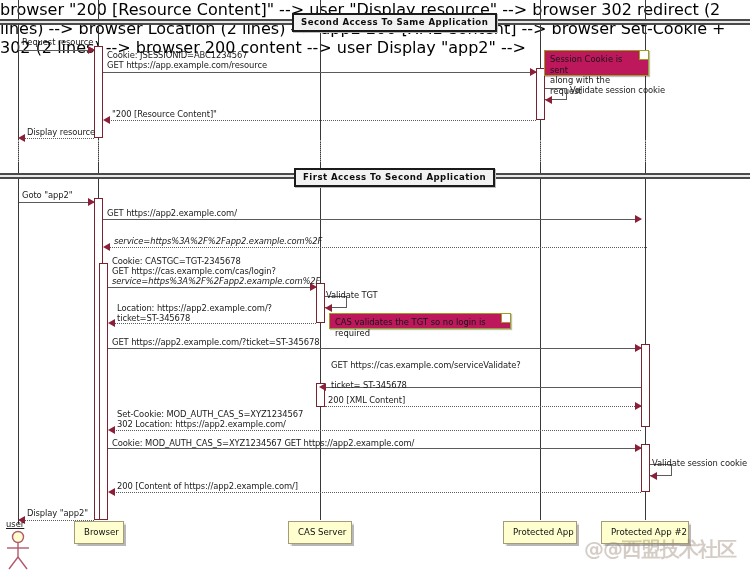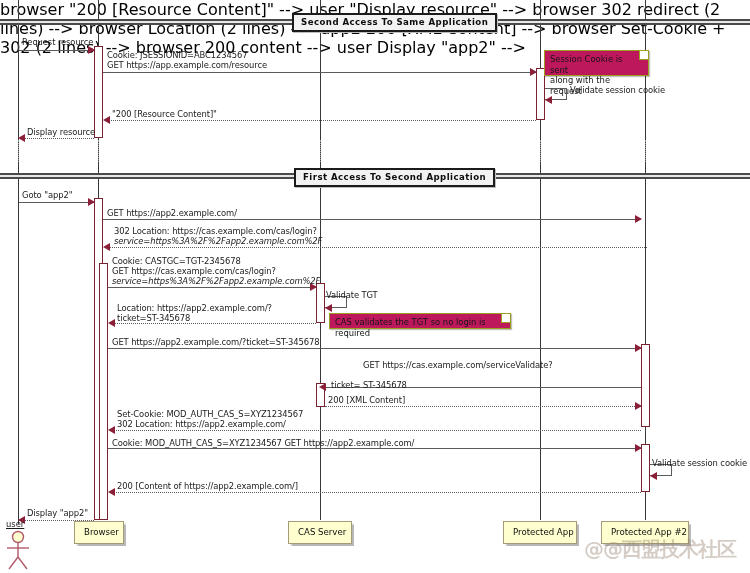--- a/index.html
+++ b/index.html
@@ -232,21 +232,20 @@
   <div class="msg-label" style="left:22px; top:190px;">Goto "app2"</div>
 
   
   <div class="msg-line" style="left:103px; top:219px; width:538px;"></div>
   <div class="arrow right" style="left:635px; top:215px;"></div>
   <div class="msg-label" style="left:107px; top:208px;">GET https://app2.example.com/</div>
 
    browser 302 redirect (2 lines) --&gt;
   <div class="msg-line dashed" style="left:109px; top:247px; width:538px;"></div>
   <div class="arrow left" style="left:103px; top:243px;"></div>
-  <div class="msg-label" style="left:114px; top:226px;">302 Location: https://cas.example.com/cas/login?</div>
   <div class="msg-label" style="left:114px; top:236px;"><i>service=https%3A%2F%2Fapp2.example.com%2F</i></div>
 
   
   <div class="msg-line" style="left:108px; top:287px; width:208px;"></div>
   <div class="arrow right" style="left:310px; top:283px;"></div>
   <div class="msg-label" style="left:112px; top:256px;">Cookie: CASTGC=TGT-2345678</div>
   <div class="msg-label" style="left:112px; top:266px;">GET https://cas.example.com/cas/login?</div>
   <div class="msg-label" style="left:112px; top:276px;"><i>service=https%3A%2F%2Fapp2.example.com%2F</i></div>
 
   
@@ -264,21 +263,21 @@
   <div class="msg-label" style="left:117px; top:313px;">ticket=ST-345678</div>
 
   
   <div class="msg-line" style="left:108px; top:348px; width:533px;"></div>
   <div class="arrow right" style="left:635px; top:344px;"></div>
   <div class="msg-label" style="left:112px; top:337px;">GET https://app2.example.com/?ticket=ST-345678</div>
 
   
   <div class="msg-line" style="left:325px; top:387px; width:316px;"></div>
   <div class="arrow left" style="left:319px; top:383px;"></div>
-  <div class="msg-label" style="left:331px; top:360px;margin-left:32px;">GET https://cas.example.com/serviceValidate?</div>
+  <div class="msg-label" style="left:331px; top:360px;">GET https://cas.example.com/serviceValidate?</div>
   <div class="msg-label" style="left:331px; top:380px;">ticket= ST-345678</div>
 
    app2 200 [XML Content] --&gt;
   <div class="msg-line dashed" style="left:325px; top:406px; width:316px;"></div>
   <div class="arrow right" style="left:635px; top:402px;"></div>
   <div class="msg-label" style="left:328px; top:395px;">200 [XML Content]</div>
 
    browser Set-Cookie + 302 (2 lines) --&gt;
   <div class="msg-line dashed" style="left:114px; top:430px; width:527px;"></div>
   <div class="arrow left" style="left:108px; top:426px;"></div>

